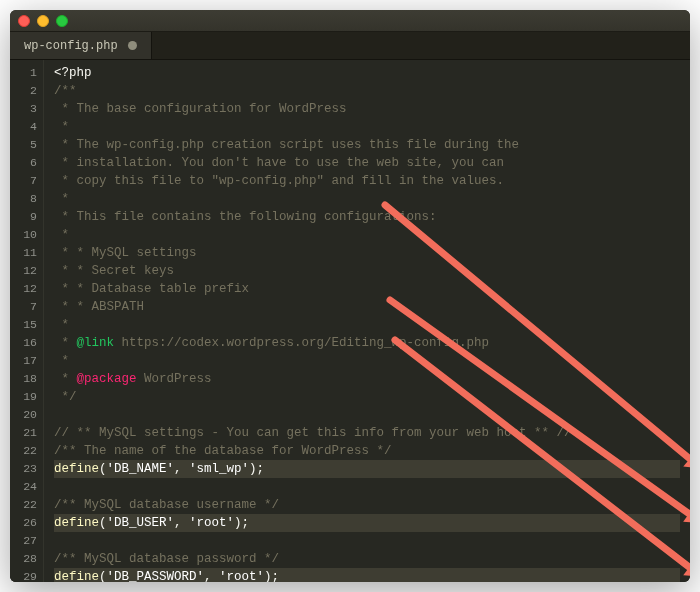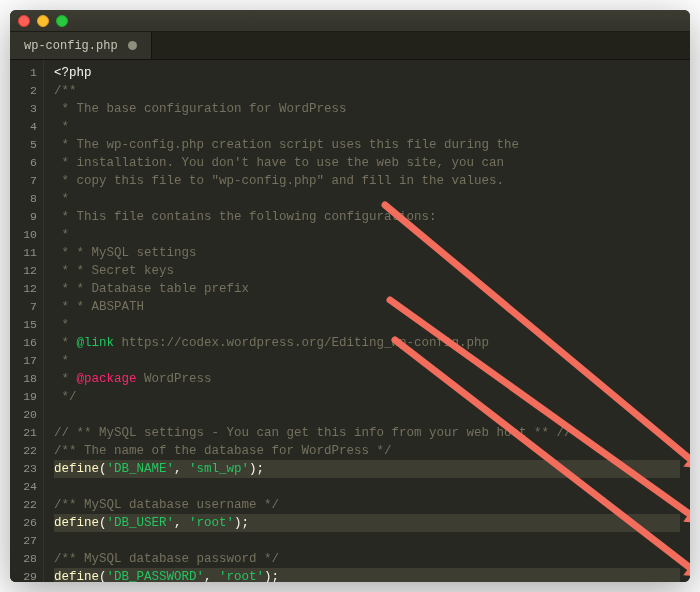--- a/index.html
+++ b/index.html
@@ -84,21 +84,21 @@
   .gutter div { height:18px; }
   .code {
     flex:1;
     padding:4px 10px 4px 10px;
     white-space:pre;
     position:relative;
   }
   .code-line { height:18px; position:relative; }
   .hl { background:#3e3d32; display:block; }
   .c-comment { color:#75715e; }
-  .c-str     { color:#22c55e;text-align:right; }
+  .c-str     { color:#ffffff;text-align:right; }
   .c-func    { color:#fef9c3; }
   .c-tag     { color:#22c55e; }
   .c-pkg     { color:#f92672;text-align:center; }
   .c-plain   { color:#f8f8f2; }
   .c-punc    { color:#f8f8f2; }
 
   
   .arrow {
     position:absolute;
     pointer-events:none;

